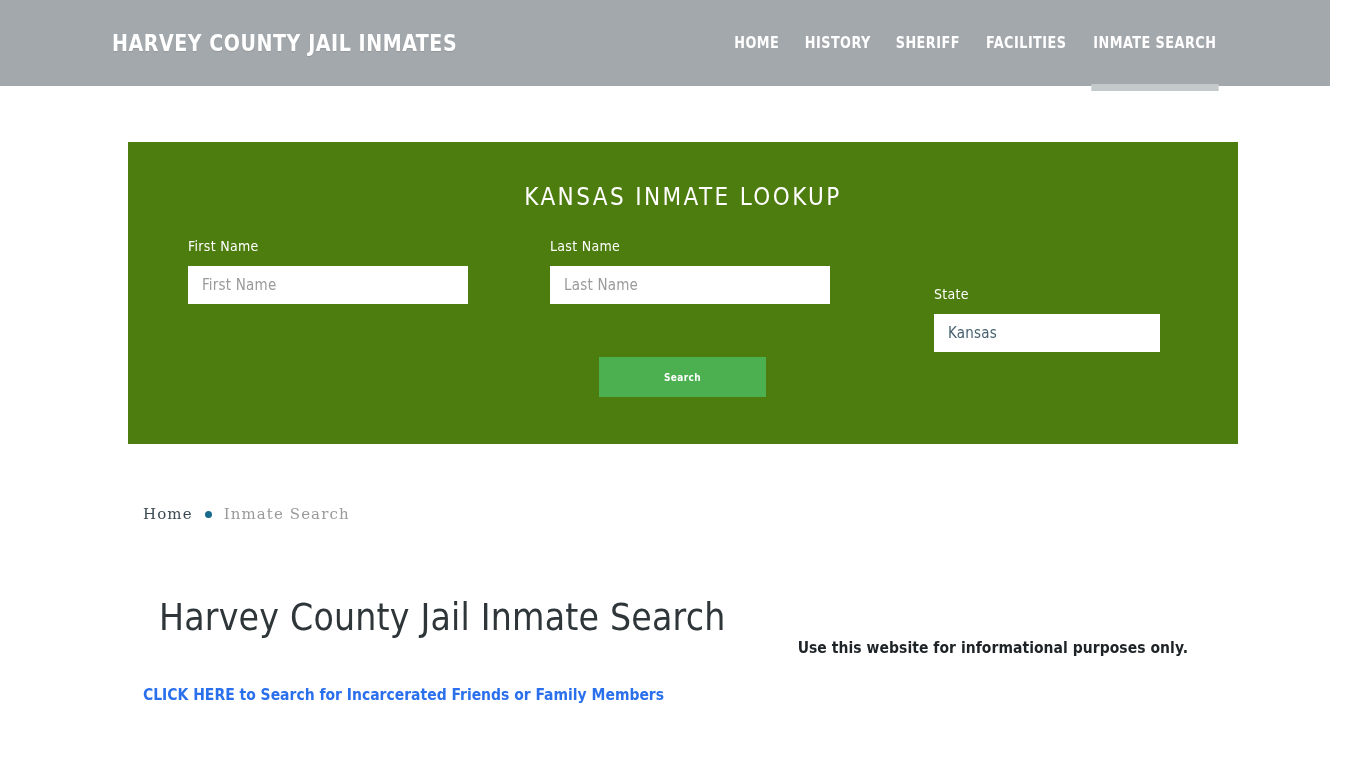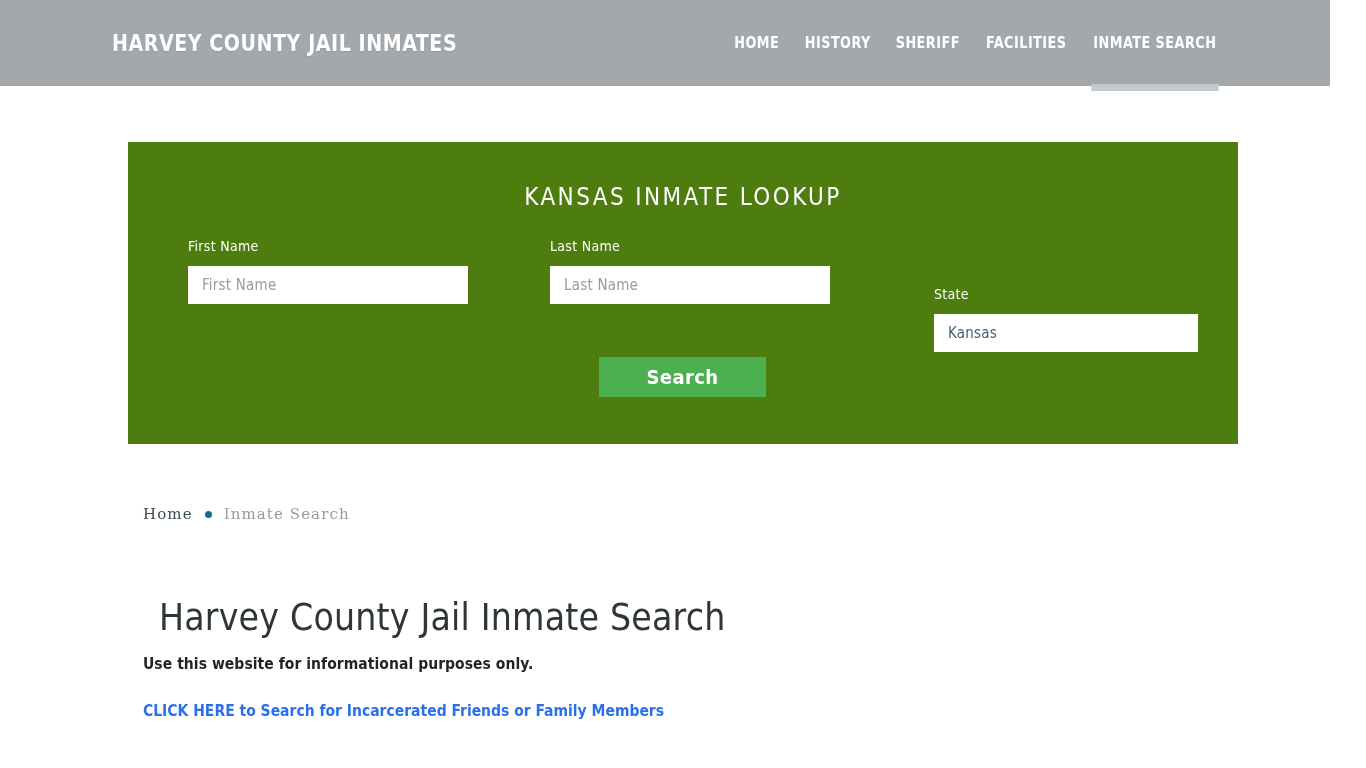--- a/index.html
+++ b/index.html
@@ -125,34 +125,34 @@
   }
   .field-input::placeholder {
     color: #9a9a9a;
     opacity: 1;
   }
   .field-first  { left: 60px;  }
   .field-first .field-input  { width: 280px; }
   .field-last   { left: 422px; }
   .field-last .field-input   { width: 280px; }
   .field-state  { left: 806px; margin-top: 48px; }
-  .field-state .field-input  { width: 264px; }
+  .field-state .field-input  { width: 226px; }
 
   .search-button {
     position: absolute;
     left: 471px;
     top: 215px;
     width: 167px;
     height: 40px;
     background: #4CAF50;
     border: none;
     color: #ffffff;
     font-family: "DejaVu Sans Condensed", "Liberation Sans Narrow", "Liberation Sans", sans-serif;
     font-weight: bold;
-    font-size: 20px;
+    font-size: 10px;
     letter-spacing: 0.4px;
     cursor: pointer;
   }
 
   
   .breadcrumb {
     position: absolute;
     left: 143px;
     top: 505px;
     display: flex;
@@ -192,27 +192,28 @@
     color: #2e3639;
     white-space: nowrap;
   }
   .content-body {
     position: absolute;
     left: 143px;
     top: 636px;
     width: 1045px;
   }
   .content-body p {
-    margin: 16px 0 22px 0;
+    margin: 0 0 22px 0;
     font-family: "DejaVu Sans Condensed", "Liberation Sans Narrow", "Liberation Sans", sans-serif;
     font-weight: bold;
     font-size: 15.5px;
     line-height: 25px;
     letter-spacing: 0.05px;
     color: #1d2326;
+    text-align: right;
   }
   .content-link {
     display: inline-block;
     font-family: "DejaVu Sans Condensed", "Liberation Sans Narrow", "Liberation Sans", sans-serif;
     font-weight: bold;
     font-size: 15.5px;
     line-height: 25px;
     color: #2a6fec;
     text-decoration: none;
     cursor: pointer;

